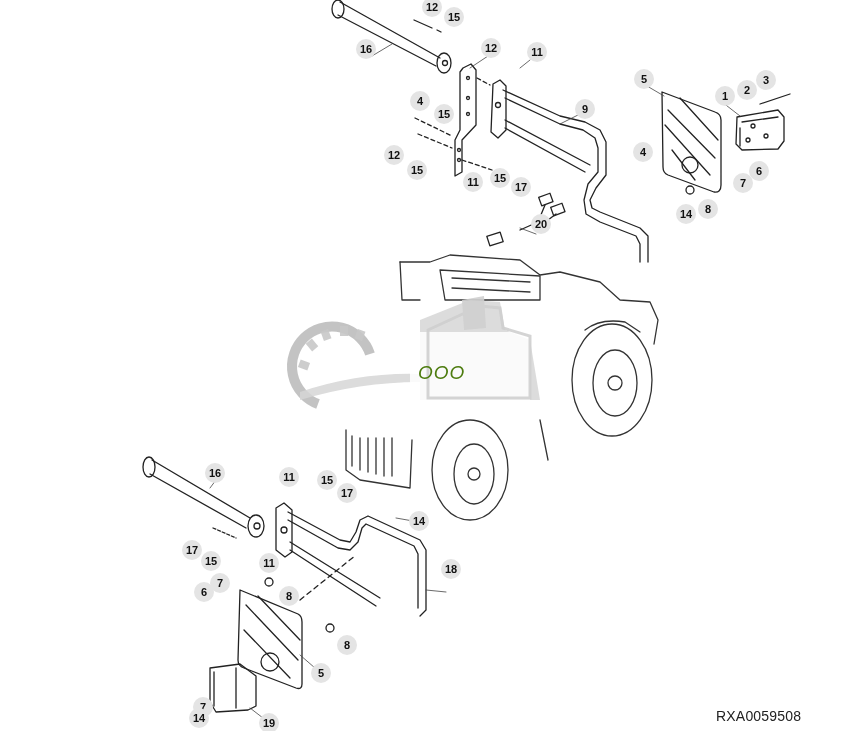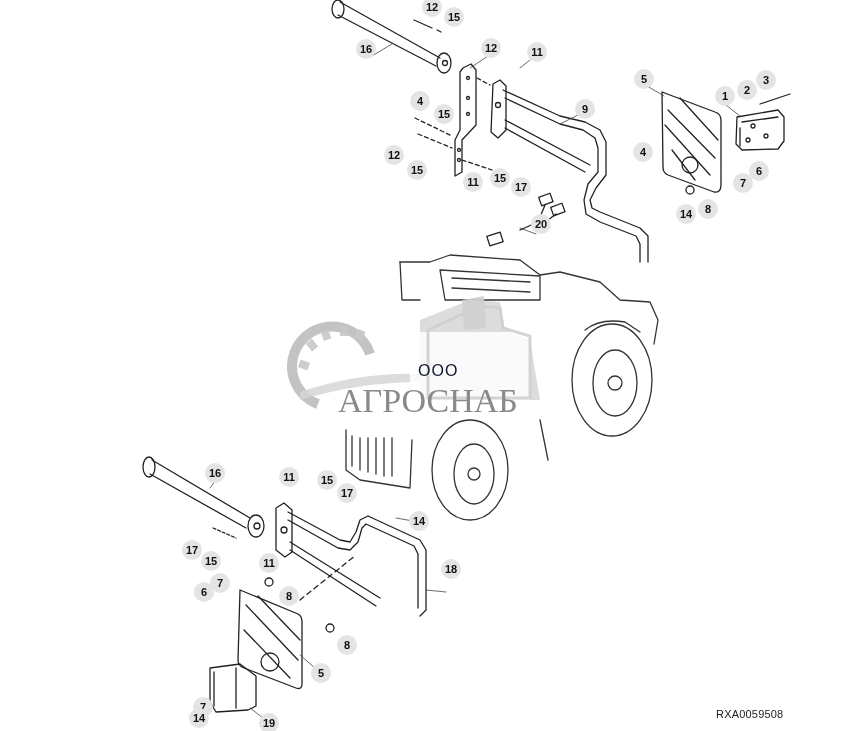--- a/index.html
+++ b/index.html
@@ -2,22 +2,22 @@
 <html><head>
 <meta charset="utf-8">
 <style>
   html,body{margin:0;padding:0;background:#ffffff;}
   body{width:841px;height:731px;overflow:hidden;position:relative;font-family:"Liberation Sans",sans-serif;}
   #stage{position:absolute;left:0;top:0;width:841px;height:731px;}
   svg{position:absolute;left:0;top:0;}
   .callout{position:absolute;width:20px;height:20px;margin-left:-10px;margin-top:-10px;border-radius:50%;
     background:#e4e4e4;color:#111;font-size:11px;font-weight:bold;line-height:20px;text-align:center;
     font-family:"Liberation Sans",sans-serif;}
-  .ref{position:absolute;left:716px;top:708px;font-size:11px;color:#222;letter-spacing:0.2px;}
-  .wm-ooo{position:absolute;left:418px;top:362px;font-size:16px;color:#0f172a;font-family:"Liberation Sans",sans-serif;letter-spacing:1px;}
+  .ref{position:absolute;left:716px;top:708px;font-size:14px;color:#222;letter-spacing:0.2px;}
+  .wm-ooo{position:absolute;left:418px;top:362px;font-size:19px;color:#4d7c0f;font-family:"Liberation Sans",sans-serif;letter-spacing:1px;font-style:italic;}
   .wm-name{position:absolute;left:338px;top:382px;font-size:34px;color:#8a8a8a;font-family:"Liberation Serif",serif;letter-spacing:0px;}
 </style>
 </head>
 <body>
 
 <div id="stage">
   <svg width="841" height="731" viewBox="0 0 841 731">
     <g fill="none" stroke="#222" stroke-width="1.3" stroke-linejoin="round" stroke-linecap="round">
 
       <g>
@@ -159,21 +159,20 @@
     <g fill="#ffffff" opacity="0.85">
       <rect x="410" y="332" width="120" height="70"></rect>
     </g>
     <g fill="#d0d0d0" opacity="0.9">
       <path d="M428 330 L480 306 L500 308 L503 328 L530 336 L530 398 L428 398 Z" fill="none" stroke="#cfcfcf" stroke-width="3"></path>
       <path d="M462 300 L484 296 L486 328 L464 330 Z"></path>
     </g>
   </svg>
 
   <div class="wm-ooo">ООО</div>
-  <div class="wm-name">АГРОСНАБ</div>
 
   <div class="callout" style="left:432px;top:7px">12</div>
   <div class="callout" style="left:454px;top:17px">15</div>
   <div class="callout" style="left:366px;top:49px">16</div>
   <div class="callout" style="left:491px;top:48px">12</div>
   <div class="callout" style="left:537px;top:52px">11</div>
   <div class="callout" style="left:420px;top:101px">4</div>
   <div class="callout" style="left:444px;top:114px">15</div>
   <div class="callout" style="left:585px;top:109px">9</div>
   <div class="callout" style="left:394px;top:155px">12</div>

